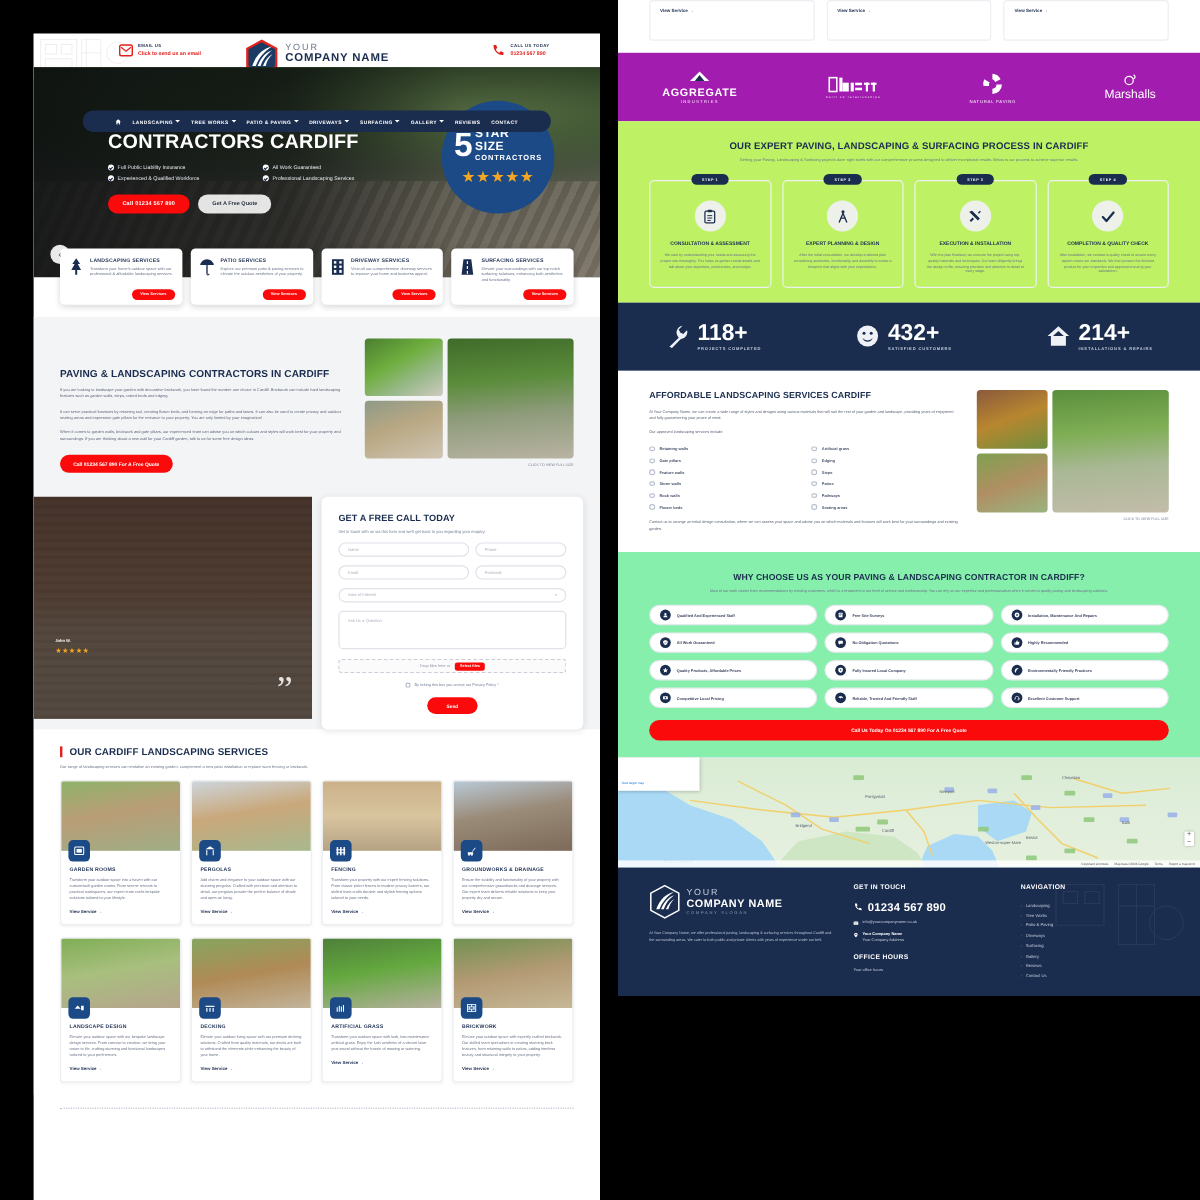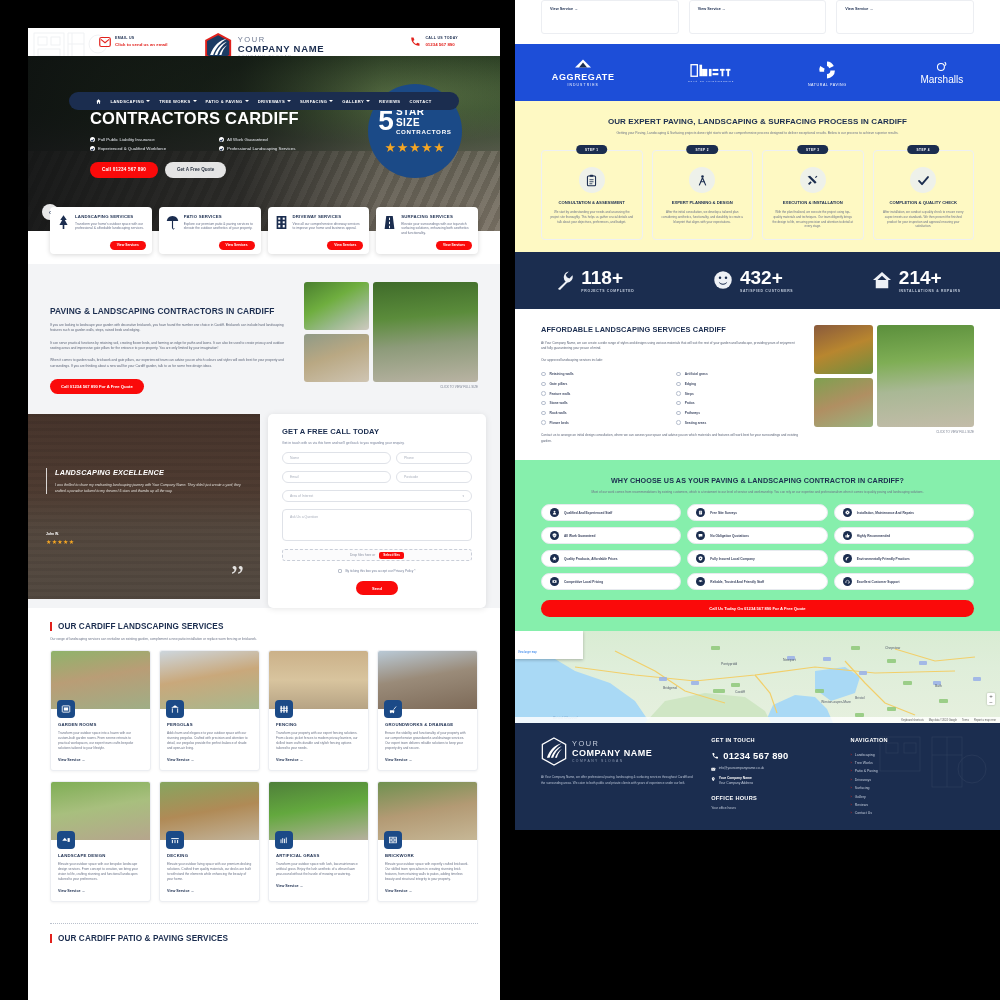--- a/index.html
+++ b/index.html
@@ -142,26 +142,26 @@
   .t-design{background:linear-gradient(170deg,#7fae55 0%,#a8bf7e 45%,#b6a58d 100%);}
   .t-decking{background:linear-gradient(170deg,#86a55f 0%,#b08a56 50%,#c2b49b 100%);}
   .t-grass{background:linear-gradient(170deg,#4f7f3a 0%,#63a83e 45%,#b6b09e 100%);}
   .t-brick{background:linear-gradient(170deg,#6f9150 0%,#b39a74 50%,#c6b796 100%);}
 
   
   .r-topcards { background:#fff; padding: 0 26px 10px 26px; display:grid;grid-template-columns:repeat(3,1fr);gap:10px;}
   .r-topcard { border: .6px solid #eceef2; border-radius: 3px; height: 34px; padding: 6px 8px; }
   .r-topcard .vs { font-size: 3.8px; font-weight: 700; color: #1b2d4f; }
 
-  .brands { background: #1d4ed8; padding: 14px 0; display: flex; align-items: center; justify-content: space-around; }
+  .brands { background: #a21caf; padding: 14px 0; display: flex; align-items: center; justify-content: space-around; }
   .brand { color: #fff; text-align: center; }
   .brand .bn { font-size: 9px; font-weight: 800; letter-spacing: .6px; }
   .brand .bs { font-size: 3.4px; letter-spacing: 1.1px; margin-top: 1px;}
 
-  .process { background: #fef9c3; padding: 16px 26px 12px 26px; position: relative; }
+  .process { background: #bef264; padding: 16px 26px 12px 26px; position: relative; }
   .process h2 { font-size: 8px; font-weight: 800; color: #1b2d4f; text-align: center; letter-spacing: .1px;}
   .process .pp { font-size: 3.3px; color: #6b7387; text-align: center; margin-top: 5px; line-height: 1.55; padding: 0 22px;}
   .steps { display: grid; grid-template-columns: repeat(4,1fr); gap: 9px; margin-top: 14px; }
   .step { border: .6px solid #eef0f3; border-radius: 4px; padding: 12px 8px 10px 8px; text-align: center; position: relative;}
   .step .pill { position: absolute; left: 50%; transform: translateX(-50%); top: -6px; background: #1b2d4f; color:#fff; font-size: 3.1px; font-weight: 800; letter-spacing: .5px; padding: 2.5px 9px; border-radius: 8px;}
   .step .circ { width: 26px; height: 26px; border-radius: 50%; background: #eef1ea; margin: 4px auto 0 auto; display:flex;align-items:center;justify-content:center;}
   .step .circ svg{width:13px;height:13px;fill:#1b2d4f;display:block;}
   .step h4 { font-size: 4.2px; font-weight: 800; color: #1b2d4f; margin-top: 7px; line-height: 1.25;}
   .step p { font-size: 3px; color: #6b7387; line-height: 1.55; margin-top: 5px; }
 
@@ -449,24 +449,20 @@
           </div>
           <div class="galcap">CLICK TO VIEW FULL SIZE</div>
         </div>
       </div>
     </div>
 
     <div class="twoup">
       <div class="testi">
         <div class="testi-bg"></div>
         <div class="testi-sh"></div>
-        <div class="testi-in">
-          <h3>LANDSCAPING EXCELLENCE</h3>
-          <p>I was thrilled to share my enchanting landscaping journey with Your Company Name. They didn't just create a yard; they crafted a paradise tailored to my dreams! 5 stars and thumbs up all the way.</p>
-        </div>
         <div class="testi-name">John W.</div>
         <div class="testi-stars">★★★★★</div>
         <div class="quote-mark">”</div>
       </div>
 
       <div class="formcard">
         <h3>GET A FREE CALL TODAY</h3>
         <div class="sub">Get in touch with us via this form and we'll get back to you regarding your enquiry.</div>
         <div class="frow">
           <div class="fin f60">Name</div>
@@ -644,25 +640,20 @@
           <div class="gbody">
             <h4>BRICKWORK</h4>
             <p>Elevate your outdoor space with expertly crafted brickwork. Our skilled team specialises in creating stunning brick features, from retaining walls to patios, adding timeless beauty and structural integrity to your property.</p>
             <div class="vserv"><span>View Service</span> →</div>
           </div>
         </div>
       </div>
     </div>
 
     <div class="dotdiv"></div>
-    <div class="sec-white" style="padding-top:10px;">
-      <div class="headbar">
-        <h2>OUR CARDIFF PATIO &amp; PAVING SERVICES</h2>
-      </div>
-    </div>
   </div>
 
   <div class="col-right">
 
     <div class="r-topcards">
       <div class="r-topcard">
           <div class="vs"><span>View Service</span> →</div>
         </div>
       <div class="r-topcard">
           <div class="vs"><span>View Service</span> →</div>

